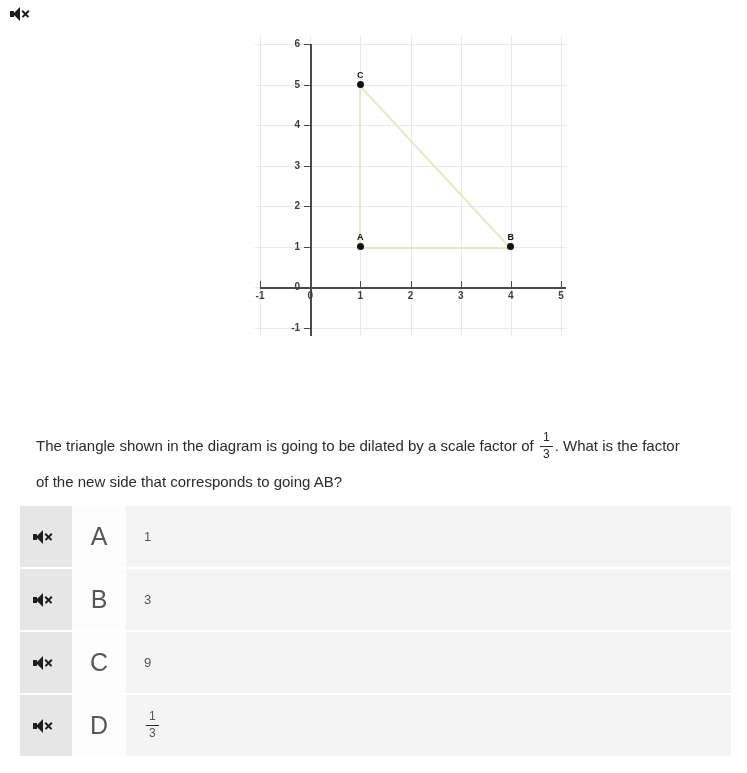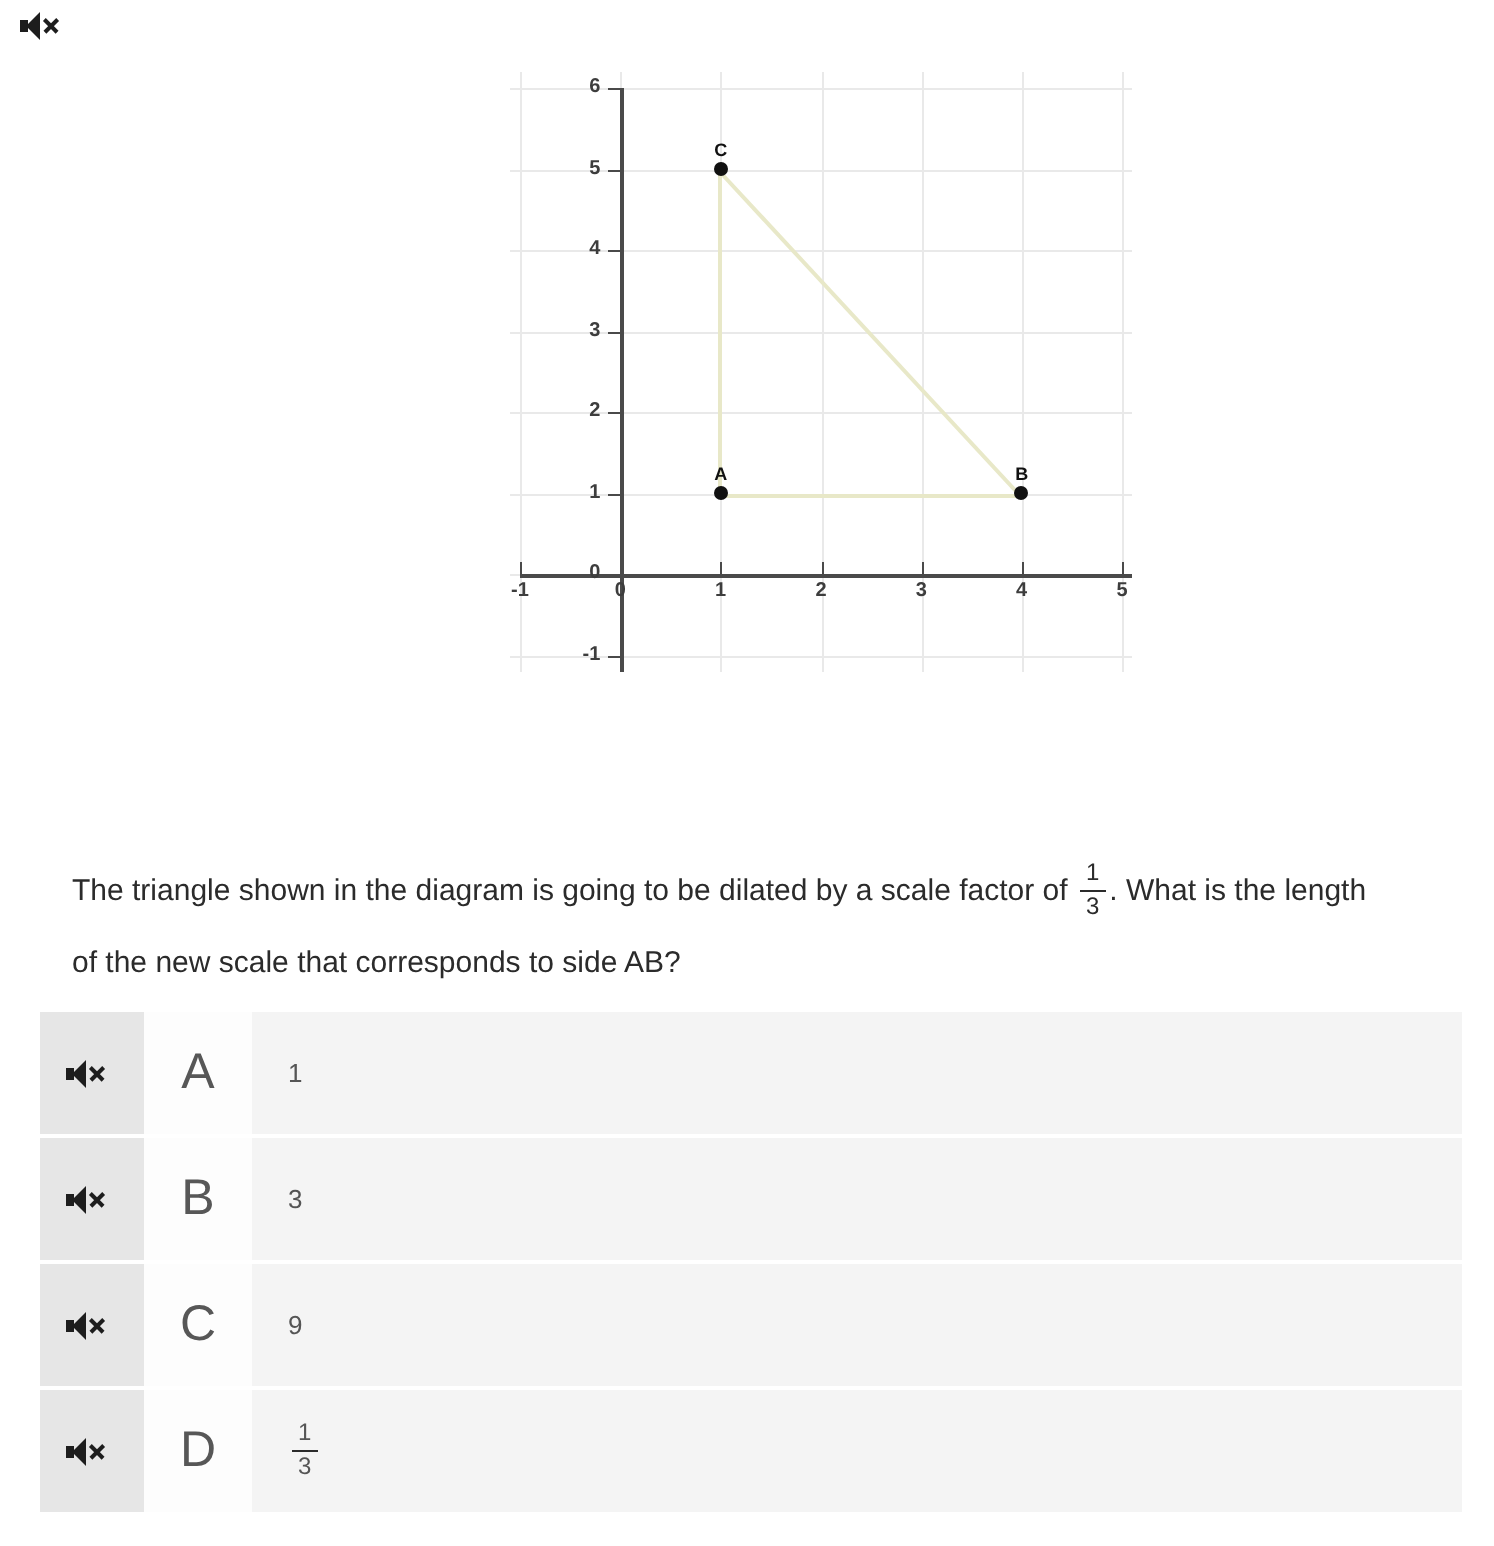--- a/index.html
+++ b/index.html
@@ -305,23 +305,23 @@
       <div class="tri-lbl" style="left: 105.333px; top: 43.5714px;">C</div>
     </div>
 </div>
 
 <div class="question">
   <span>The triangle shown in the diagram is going to be dilated by a scale factor of</span>
   <span class="frac">
     <span class="num">1</span>
     <span class="bar"></span>
     <span class="den">3</span>
-  </span><span>. What is the length</span>
+  </span><span>. What is the factor</span>
   <br>
-  <span>of the new scale that corresponds to side AB?</span>
+  <span>of the new side that corresponds to going AB?</span>
 </div>
 
 <div class="options" id="options">
     <div class="option-row">
       <div class="opt-audio">
         <span class="spk">
           <span class="body"></span>
           <span class="cone"></span>
           <span class="x1"></span>
           <span class="x2"></span>

